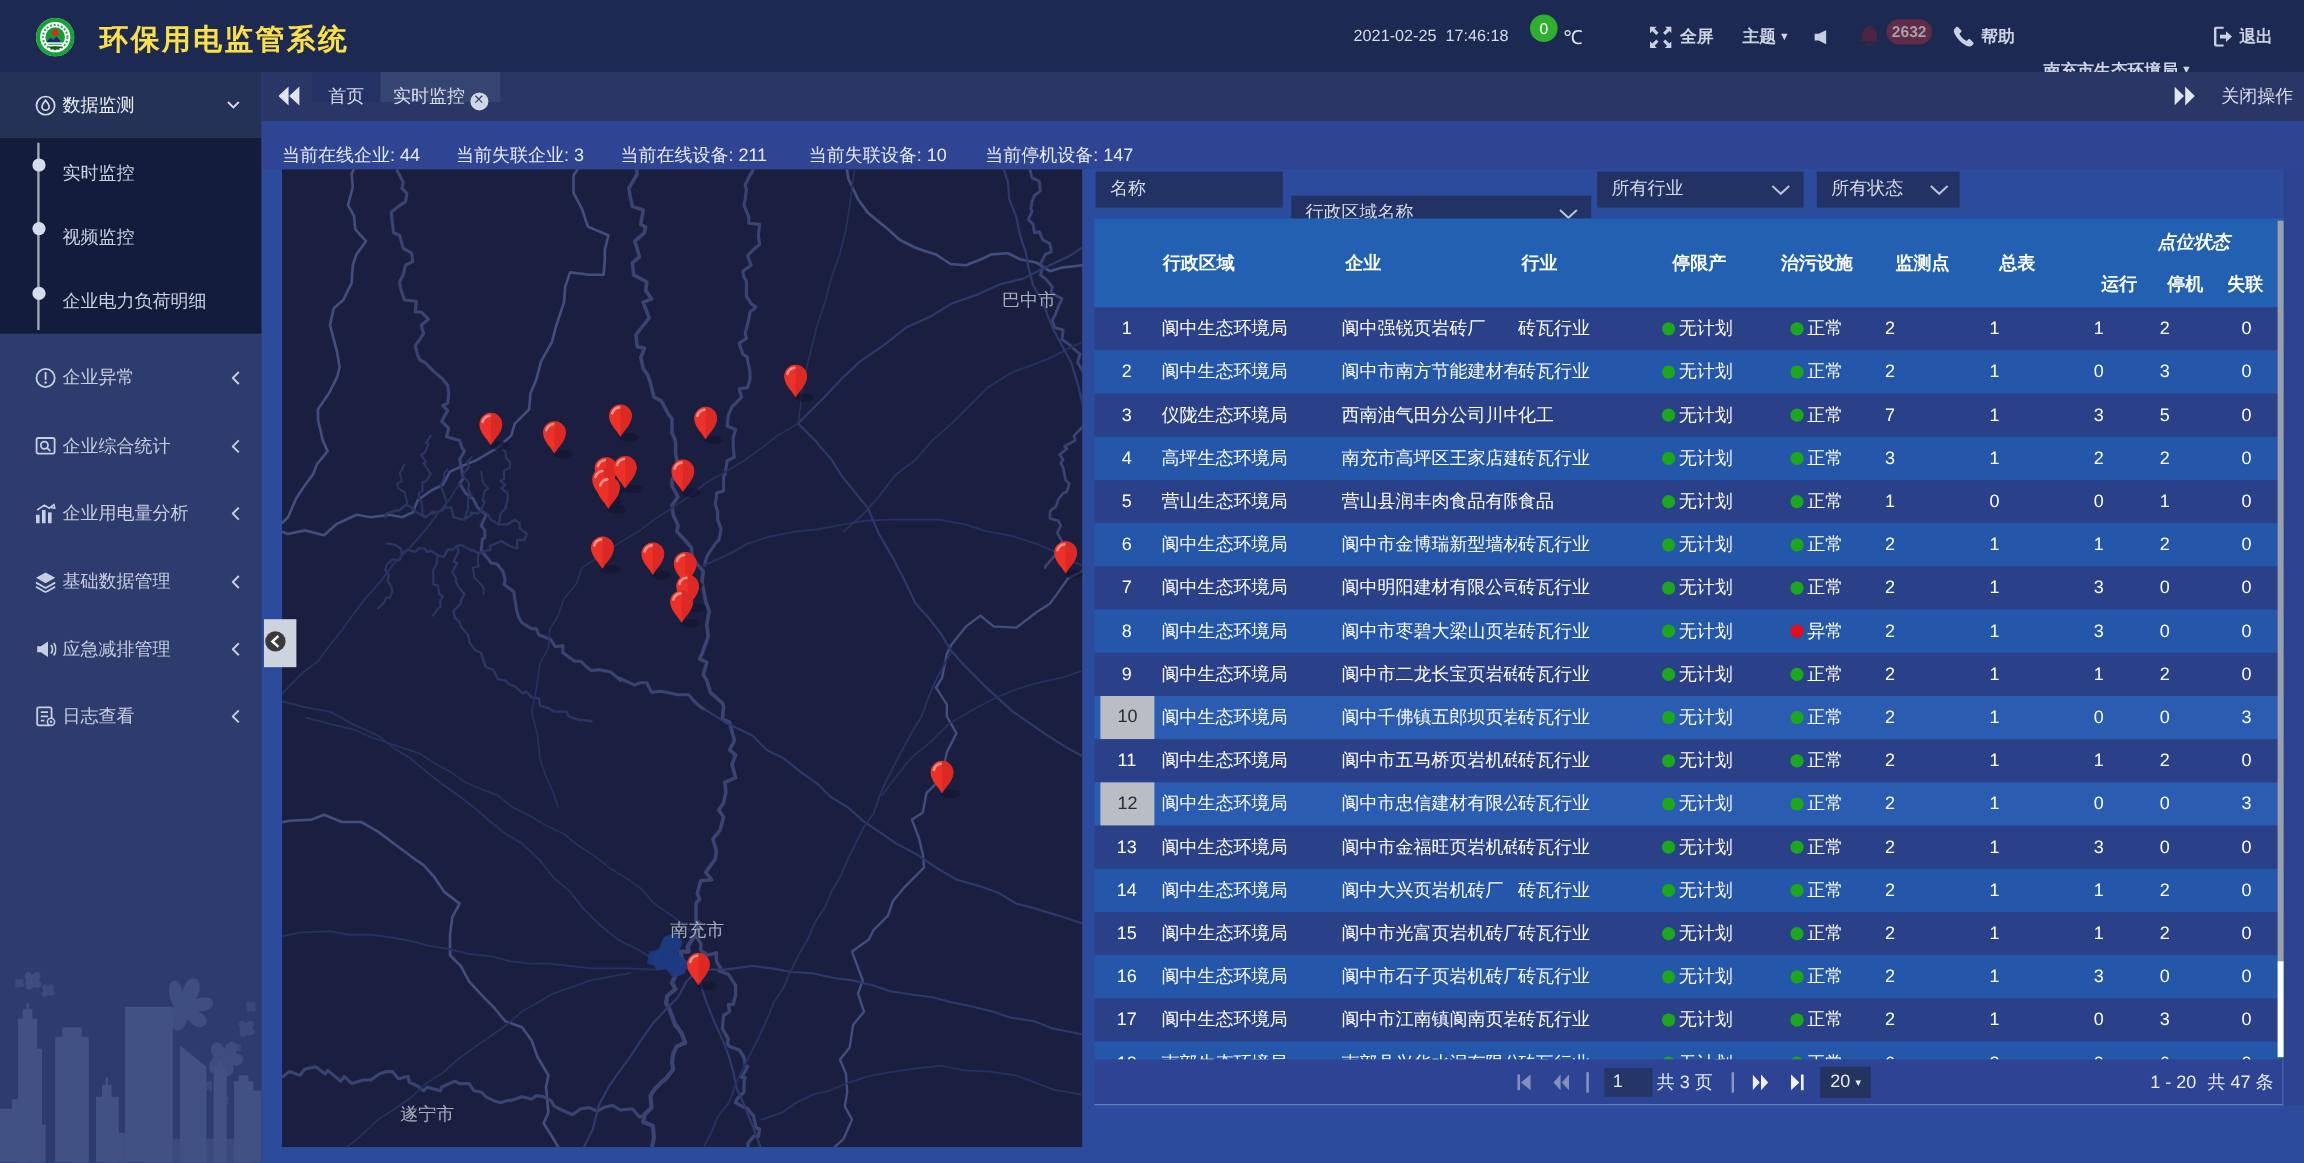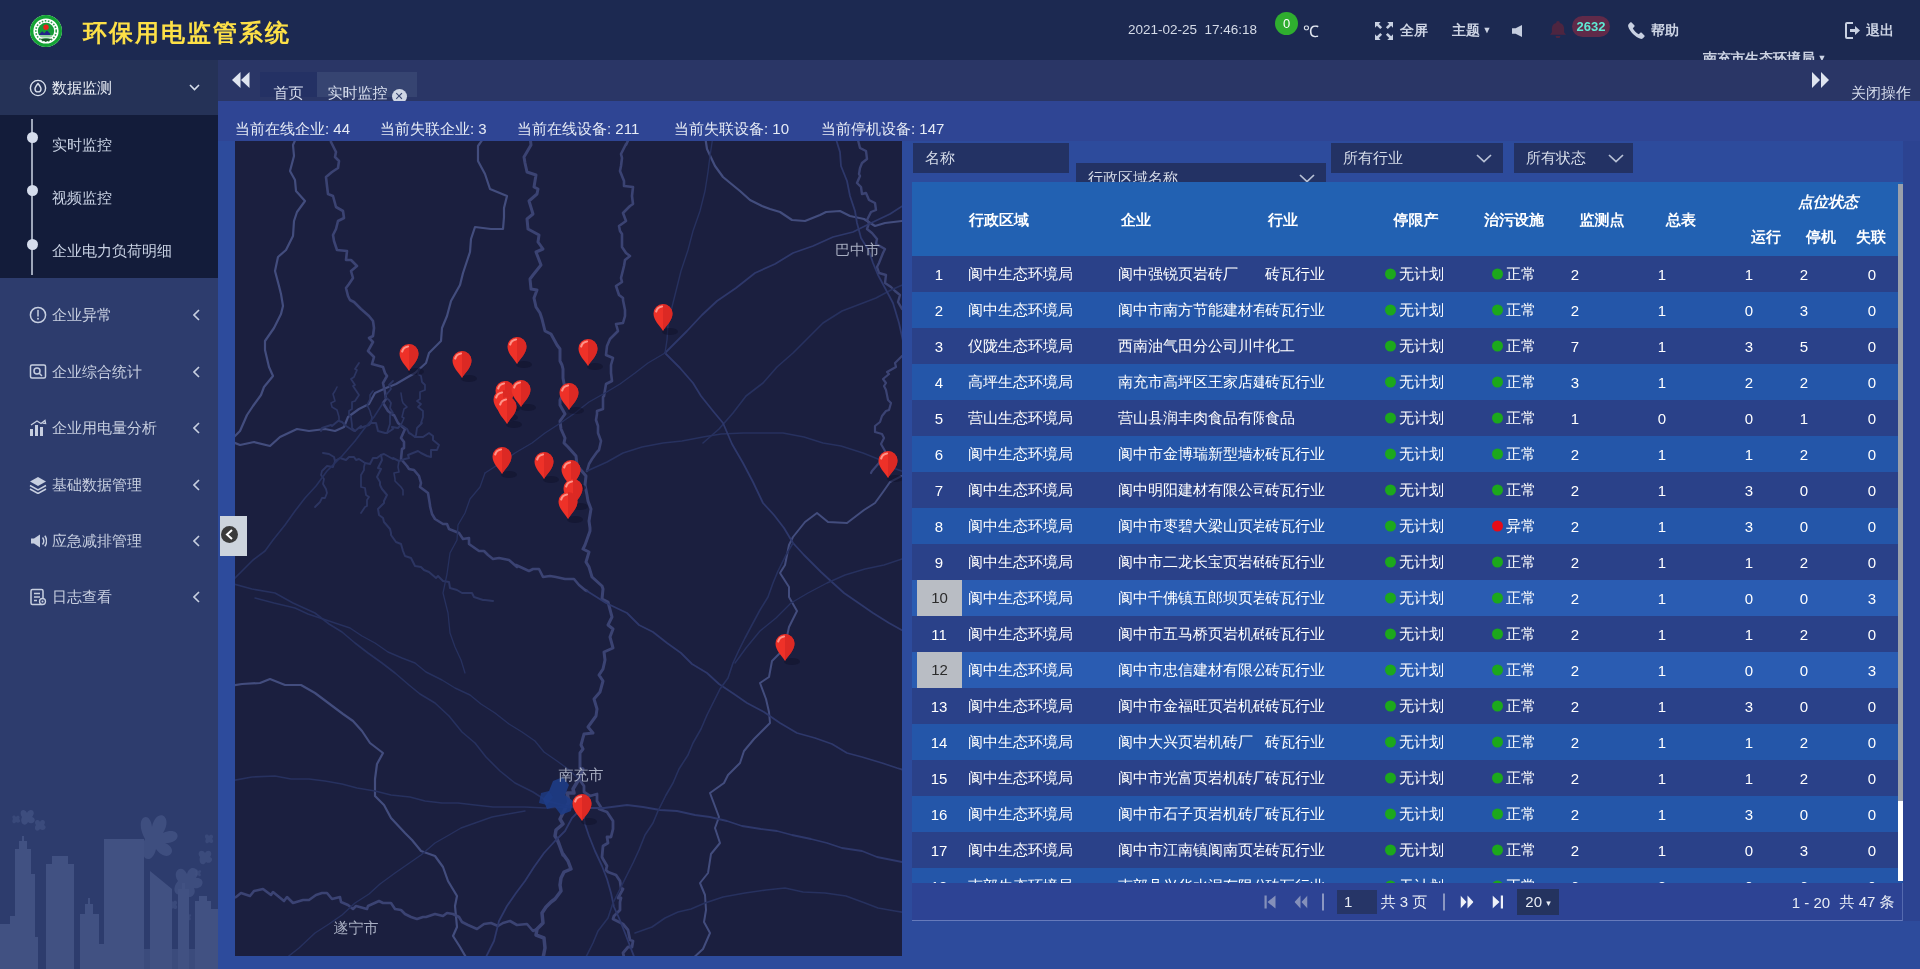--- a/index.html
+++ b/index.html
@@ -10,21 +10,21 @@
 .mi{position:absolute;left:0;width:218px;height:56px;color:#c7cfe0;font-size:15px;}
 .mi .txt{position:absolute;left:52px;top:50%;transform:translateY(-50%);}
 .mi .chev{position:absolute;right:18px;top:50%;transform:translateY(-50%);}
 .micon{position:absolute;left:29px;top:50%;transform:translateY(-50%);width:18px;height:18px;}
 #dmrow{position:absolute;left:0;top:0;width:218px;height:55px;background:#253257;color:#edf1f8;font-size:15px;}
 #submenu{position:absolute;left:0;top:55px;width:218px;height:163px;background:#131c3a;}
 .smi{position:absolute;left:52px;color:#c9d2e4;font-size:15px;transform:translateY(-50%);}
 #vline{position:absolute;left:31px;top:4px;width:2px;height:156px;background:#cdd5e6;opacity:.75;}
 .sdot{position:absolute;left:26.5px;width:11px;height:11px;border-radius:50%;background:#d5dcec;}
 #tabbar{position:absolute;left:218px;top:60px;width:1702px;height:41px;background:#2a3666;}
-.tab{position:absolute;top:12px;height:25px;font-size:15px;color:#d8deee;text-align:center;}
+.tab{position:absolute;top:0;height:25px;font-size:15px;color:#d8deee;text-align:center;}
 #statsbar{position:absolute;left:218px;top:101px;width:1702px;height:40px;background:#2f4594;color:#e6ebf5;font-size:15px;}
 #statsbar span{position:absolute;top:19px;}
 #map{position:absolute;left:235px;top:141px;width:667px;height:815px;}
 .finput{position:absolute;top:143px;height:30px;background:#233264;color:#d5dbe8;font-size:15px;line-height:30px;padding-left:12px;}
 .fsvg{position:absolute;top:11px;}
 #thead{position:absolute;left:912px;top:182px;width:991px;height:74px;background:#2261b2;color:#fff;font-size:15px;font-weight:bold;}
 #thead span{position:absolute;transform:translate(-50%,-50%);white-space:nowrap;}
 #tbody{position:absolute;left:912px;top:256px;width:991px;height:627px;overflow:hidden;font-size:15px;color:#fff;}
 .tr{position:relative;width:991px;height:36px;}
 .ro{background:#2a4189;}
@@ -71,21 +71,21 @@
     <path d="M0 0 h6 l-2 2 3.5 3.5 -2 2 L2 4 0 6z M19 0 v6 l-2-2 -3.5 3.5 -2-2 L15 2 13 0z M0 19 v-6 l2 2 3.5-3.5 2 2 L4 17 6 19z M19 19 h-6 l2-2 -3.5-3.5 2-2 L17 15 19 13z"></path>
   </svg>
   <div class="htxt" style="left:1400px;top:22px;">全屏</div>
   <div class="htxt" style="left:1452px;top:22px;">主题<span style="font-size:9px;vertical-align:2px;">&nbsp;▼</span></div>
   <svg class="abs" style="left:1512px;top:25px" width="10" height="12" viewBox="0 0 10 12" fill="#c5cddf">
       <path d="M10 0 L3.6 3.2 H0 v5.6 h3.6 L10 12z"></path>
     </svg>
   <svg class="abs" style="left:1550px;top:21px" width="16" height="17" viewBox="0 0 17 18" fill="#4d2540">
       <path d="M8.5 0 a2 2 0 0 1 2 2 c3 .9 4.5 3 4.5 6 v4 l2 2.5 H0 L2 12 V8 c0-3 1.5-5.1 4.5-6 a2 2 0 0 1 2-2z M6 16 a2.5 2.5 0 0 0 5 0z"></path>
     </svg>
-  <div class="abs" style="left:1572px;top:16px;width:38px;height:21px;border-radius:11px;background:#602a49;color:#5eead4;font-size:13px;font-weight:bold;text-align:center;line-height:21px;">2632</div>
+  <div class="abs" style="left:1572px;top:16px;width:38px;height:21px;border-radius:11px;background:#602a49;color:#a3a3a3;font-size:13px;font-weight:bold;text-align:center;line-height:21px;">2632</div>
   <svg class="abs" style="left:1628px;top:22px" width="17" height="17" viewBox="0 0 17 17" fill="#c9d1e2">
       <path d="M3.6.6 l2.7 2.7 c.4.4.4 1 0 1.4 L4.8 6.2 c1 2.2 3.8 5 6 6 l1.5-1.5 c.4-.4 1-.4 1.4 0 l2.7 2.7 c.4.4.4 1 0 1.4 l-1.5 1.5 c-.6.6-1.6.8-2.4.5 C7.6 15.4 1.6 9.4.2 4.5 -.04 3.7.16 2.7.8 2.1 L2.2.6 c.4-.4 1-.4 1.4 0z"></path>
     </svg>
   <div class="htxt" style="left:1651px;top:22px;">帮助</div>
   <div class="htxt" style="left:1703px;top:22px;margin-top:28px;">南充市生态环境局<span style="font-size:9px;vertical-align:2px;">&nbsp;▼</span></div>
   <svg class="abs" style="left:1845px;top:22px" width="17" height="17" viewBox="0 0 17 17" fill="#c9d1e2">
       <path d="M0 2 a2 2 0 0 1 2-2 h6 v2 H2 v13 h6 v2 H2 a2 2 0 0 1-2-2z M10 4 l5 4.5 -5 4.5 v-3 H5 v-3 h5z"></path>
     </svg>
   <div class="htxt" style="left:1866px;top:22px;">退出</div>
 </div>

